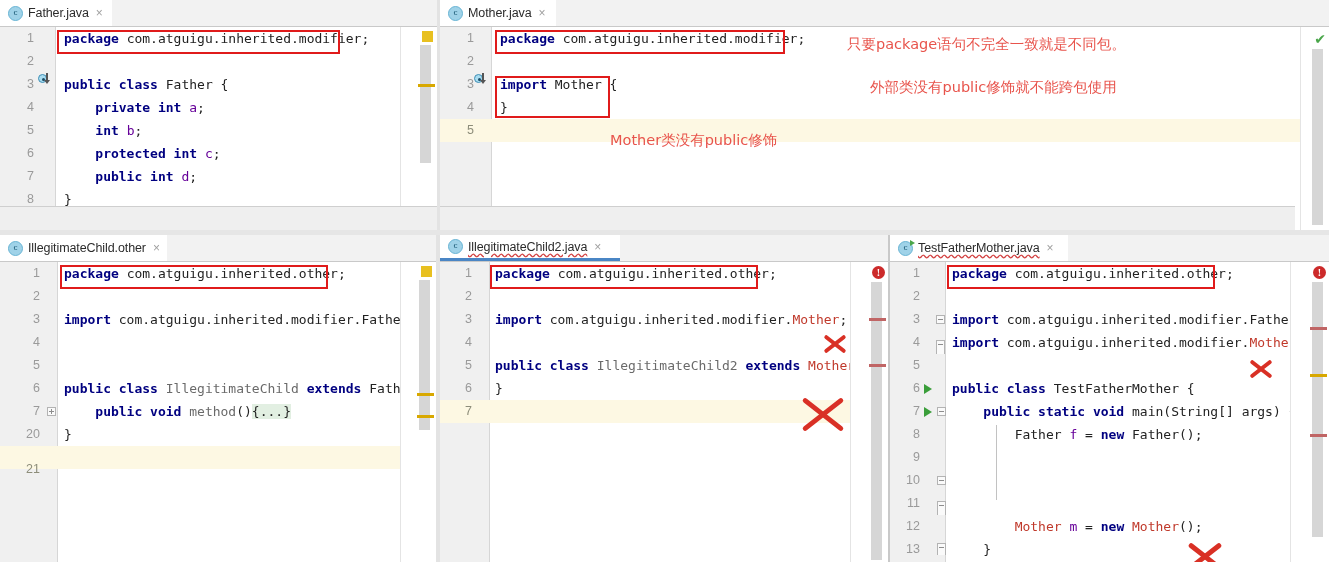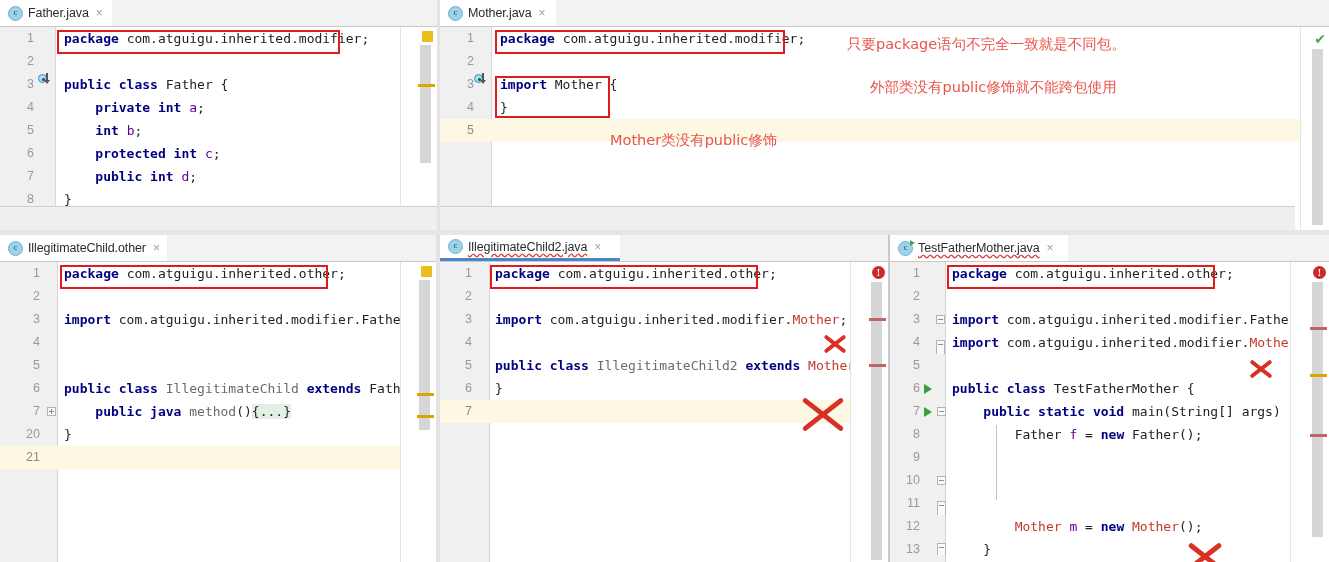--- a/index.html
+++ b/index.html
@@ -288,28 +288,28 @@
         <div class="ln">
             <span class="num" style="width:40px;">5</span>
           </div>
         <div class="ln">
             <span class="num" style="width:40px;">6</span>
           <span class="code"><span class="kw">public class</span> <span class="cls">IllegitimateChild</span> <span class="kw">extends</span> <span class="pln">Father</span>{</span>
           </div>
         <div class="ln">
             <span class="num" style="width:40px;">7</span>
           <span class="foldbox plus" style="left:47px;"></span>
-          <span class="code">    <span class="kw">public java</span> <span class="cls">method</span>()<span class="fold">{...}</span></span>
+          <span class="code">    <span class="kw">public void</span> <span class="cls">method</span>()<span class="fold">{...}</span></span>
           </div>
         <div class="ln">
             <span class="num" style="width:40px;">20</span>
           <span class="code">}</span>
           </div>
         <div class="ln hl">
-            <span class="num" style="width:40px;">21</span>
+            <span class="num" style="width:40px;margin-top:12px;">21</span>
           <span class="code"></span>
           </div>
       </div>
       <div class="redbox" style="left:60px;top:3px;width:268px;height:24px;"></div>
       <div class="stripe" style="width:36px;">
         <div class="sq" style="top:4px;"></div>
         <div class="sbar" style="top:18px;height:150px;"></div>
         <div class="mark" style="top:131px;background:#d8a800;"></div>
         <div class="mark" style="top:153px;background:#d8a800;"></div>
       </div>

